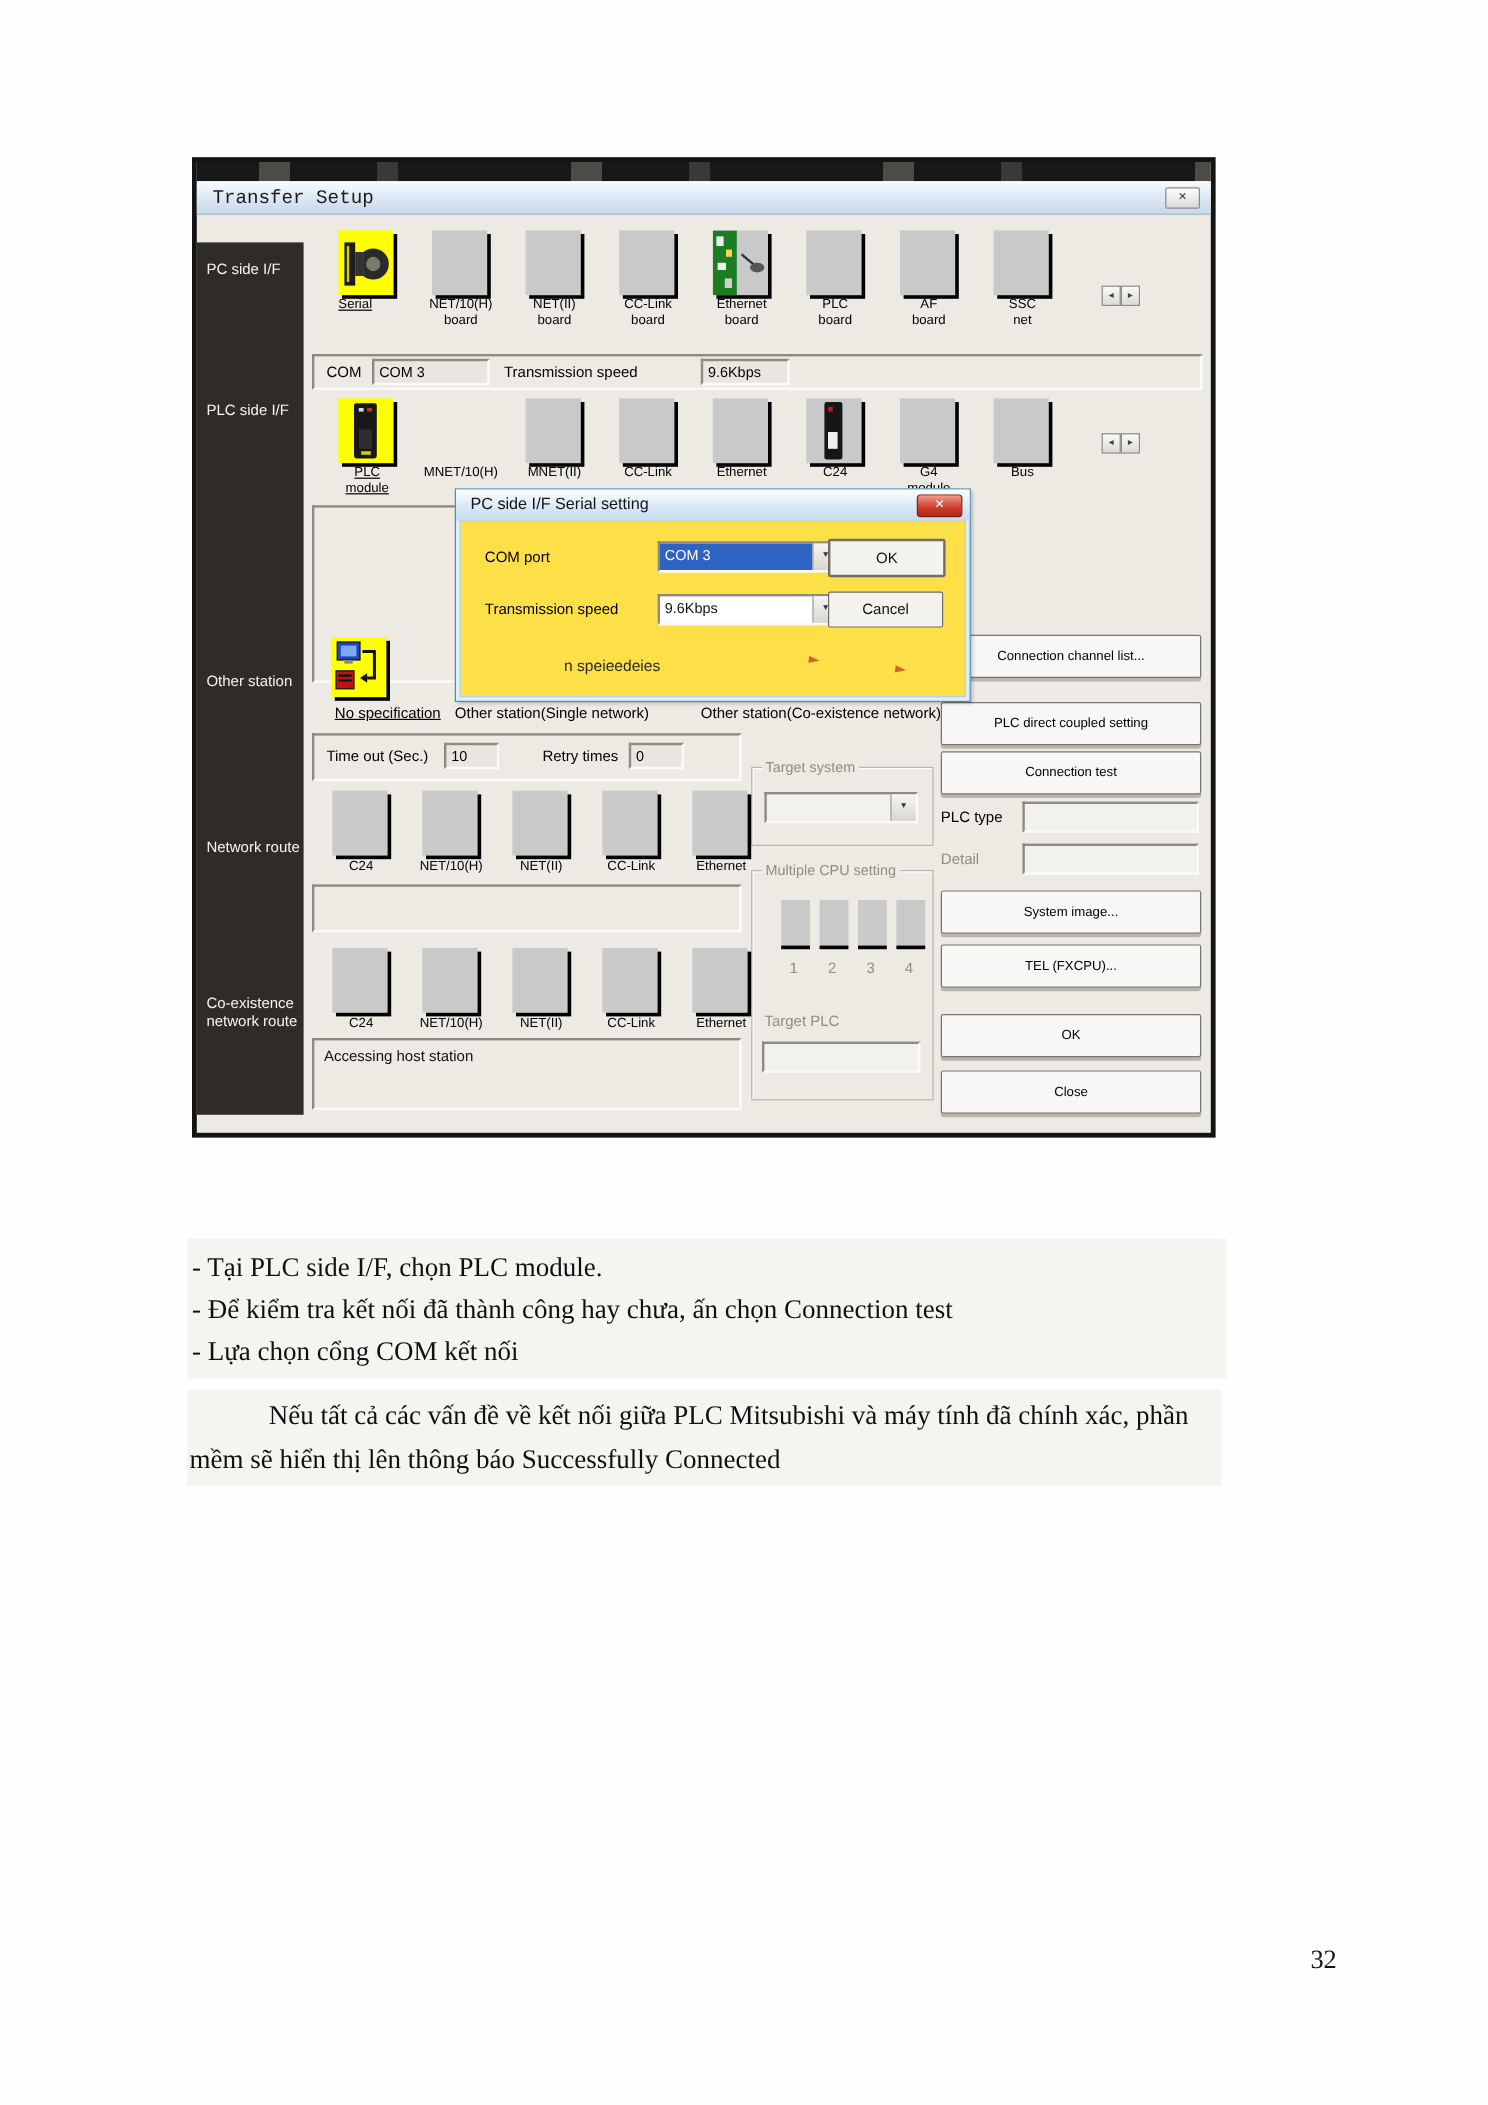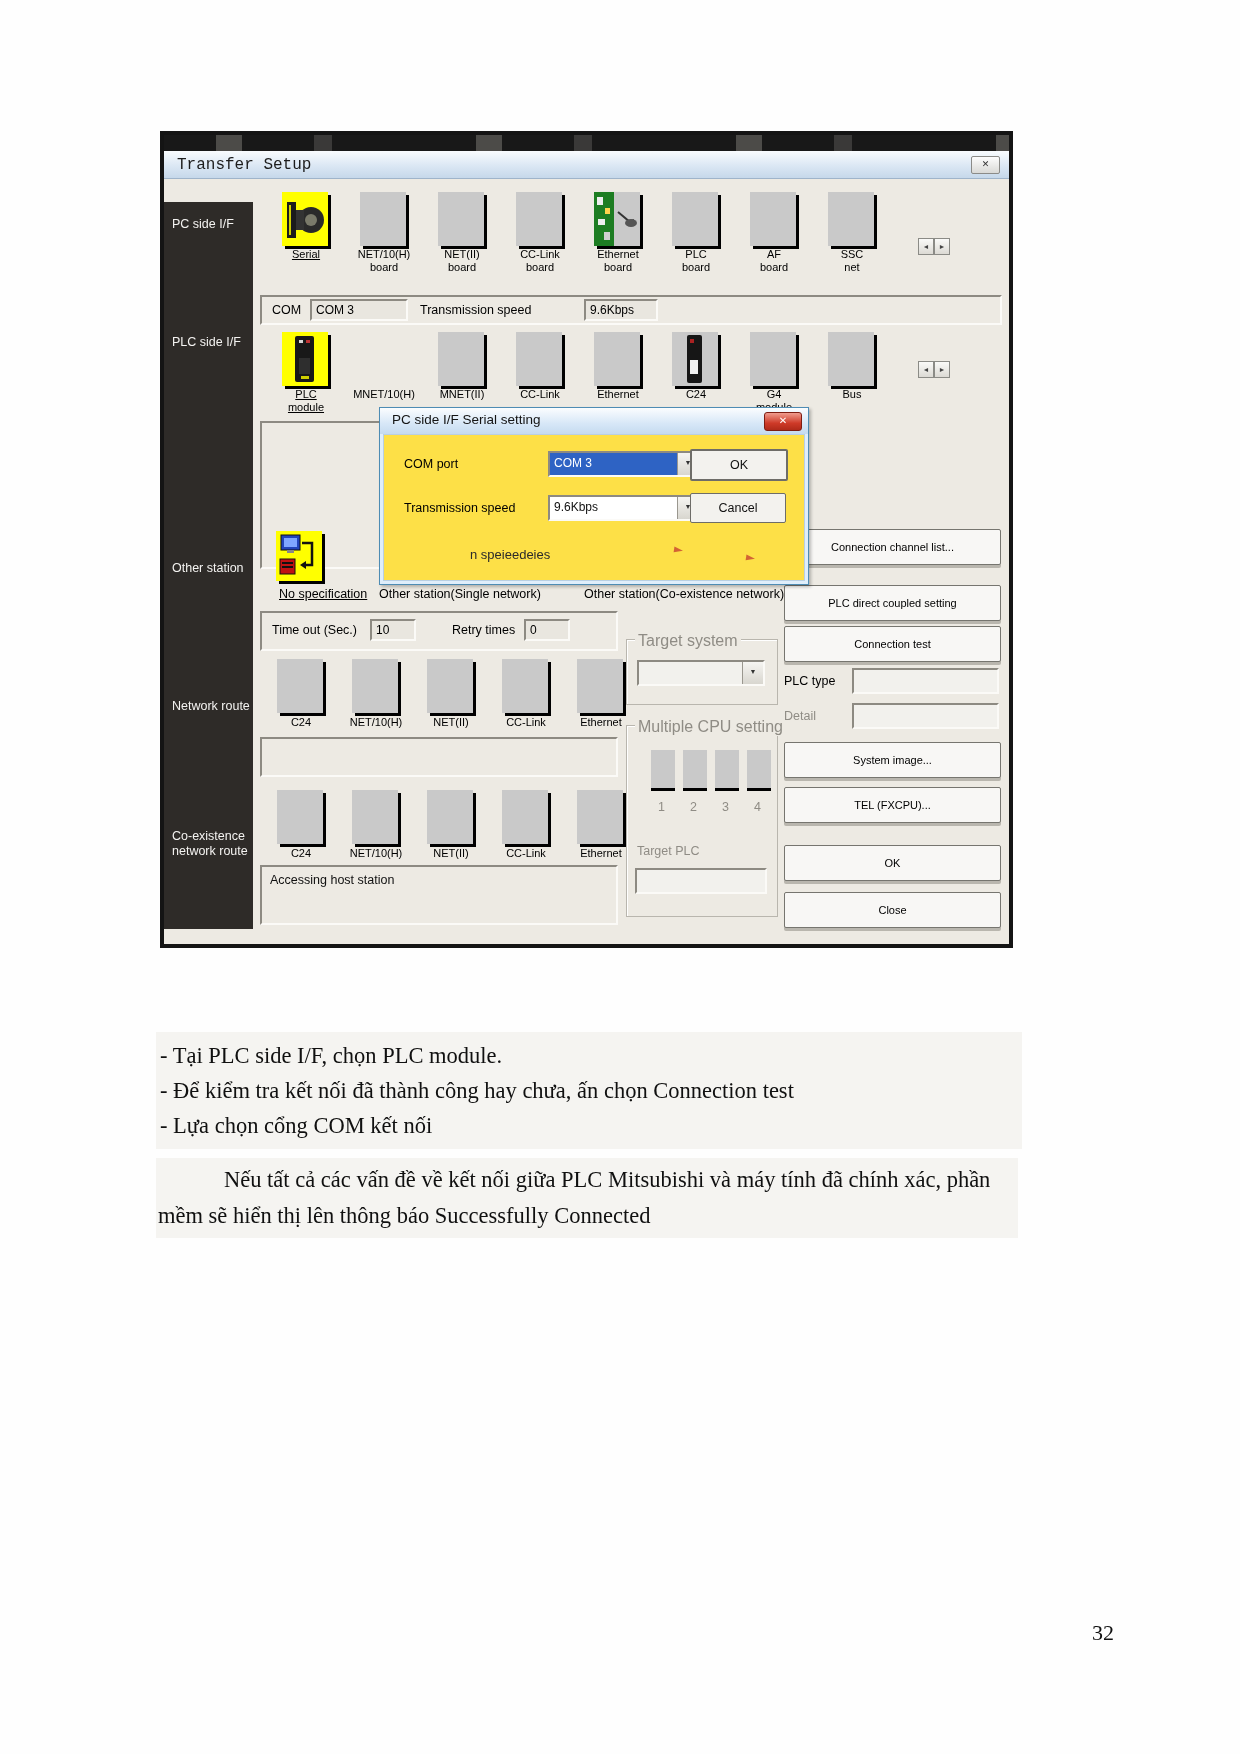--- a/index.html
+++ b/index.html
@@ -31,21 +31,21 @@
           border-bottom:2px solid #fbfaf7;border-right:2px solid #fbfaf7;
           background:#edeae3;box-sizing:border-box;}
   .field{border-top:2px solid #8d8a82;border-left:2px solid #8d8a82;
          border-bottom:2px solid #fbfaf7;border-right:2px solid #fbfaf7;
          background:#e9e6df;box-sizing:border-box;font-size:12px;padding:2px 4px;color:#000;}
   .lbl{position:absolute;font-size:12.5px;color:#000;white-space:nowrap;}
   .glbl{color:#8f8c85;}
   .lnk{position:absolute;top:452px;font-size:12.5px;white-space:nowrap;color:#000;}
 
   .grp{position:absolute;border:1px solid #b9b6ae;box-shadow:inset 1px 1px 0 #fff;}
-  .grp .cap{position:absolute;left:8px;top:-8px;background:#edeae3;padding:0 3px;font-size:16px;color:#8f8c85;white-space:nowrap;}
+  .grp .cap{position:absolute;left:8px;top:-8px;background:#edeae3;padding:0 3px;font-size:12px;color:#8f8c85;white-space:nowrap;}
 
   .rbtn{position:absolute;left:620px;width:215px;height:34px;background:#f8f7f5;
         border:1px solid #76756f;border-radius:2px;box-shadow:0 3px 0 #b9b6ae;
         font-size:11px;display:flex;align-items:center;justify-content:center;color:#000;cursor:default;}
 
   
   .dlg{position:absolute;left:215px;top:272px;width:430px;height:178px;z-index:6;
        background:#dfeefb;border:1px solid #4e8cb4;box-shadow:2px 2px 3px rgba(0,0,0,.25);box-sizing:border-box;}
   .dlg .inner{position:absolute;left:3px;top:26px;right:3px;bottom:3px;background:#fde047;border:1px solid #b9cfe2;}
   .dlg .dtitle{position:absolute;left:0;top:0;width:100%;height:26px;
@@ -114,21 +114,21 @@
           <rect x="4" y="27" width="7" height="6" fill="#eee"></rect>
           <rect x="10" y="40" width="6" height="8" fill="#cfcfcf"></rect>
           <path d="M24 20 L36 30 L40 28" stroke="#333" stroke-width="2" fill="none"></path>
           <ellipse cx="37" cy="31" rx="6" ry="4" fill="#555"></ellipse>
         </svg>
     </div>
     <div class="icn" style="left:508px;top:57px"></div>
     <div class="icn" style="left:586px;top:57px"></div>
     <div class="icn" style="left:664px;top:57px"></div>
 
-    <div class="ilbl" style="left:102px;top:113px"><span class="u">Serial</span><br><span></span></div>
+    <div class="ilbl" style="left:92px;top:113px"><span class="u">Serial</span><br><span></span></div>
     <div class="ilbl" style="left:180px;top:113px"><span>NET/10(H)</span><br><span>board</span></div>
     <div class="ilbl" style="left:258px;top:113px"><span>NET(II)</span><br><span>board</span></div>
     <div class="ilbl" style="left:336px;top:113px"><span>CC-Link</span><br><span>board</span></div>
     <div class="ilbl" style="left:414px;top:113px"><span>Ethernet</span><br><span>board</span></div>
     <div class="ilbl" style="left:492px;top:113px"><span>PLC</span><br><span>board</span></div>
     <div class="ilbl" style="left:570px;top:113px"><span>AF</span><br><span>board</span></div>
     <div class="ilbl" style="left:648px;top:113px"><span>SSC</span><br><span>net</span></div>
 
     <div class="scrl" style="left:754px;top:103px">
       <span>◄</span>

